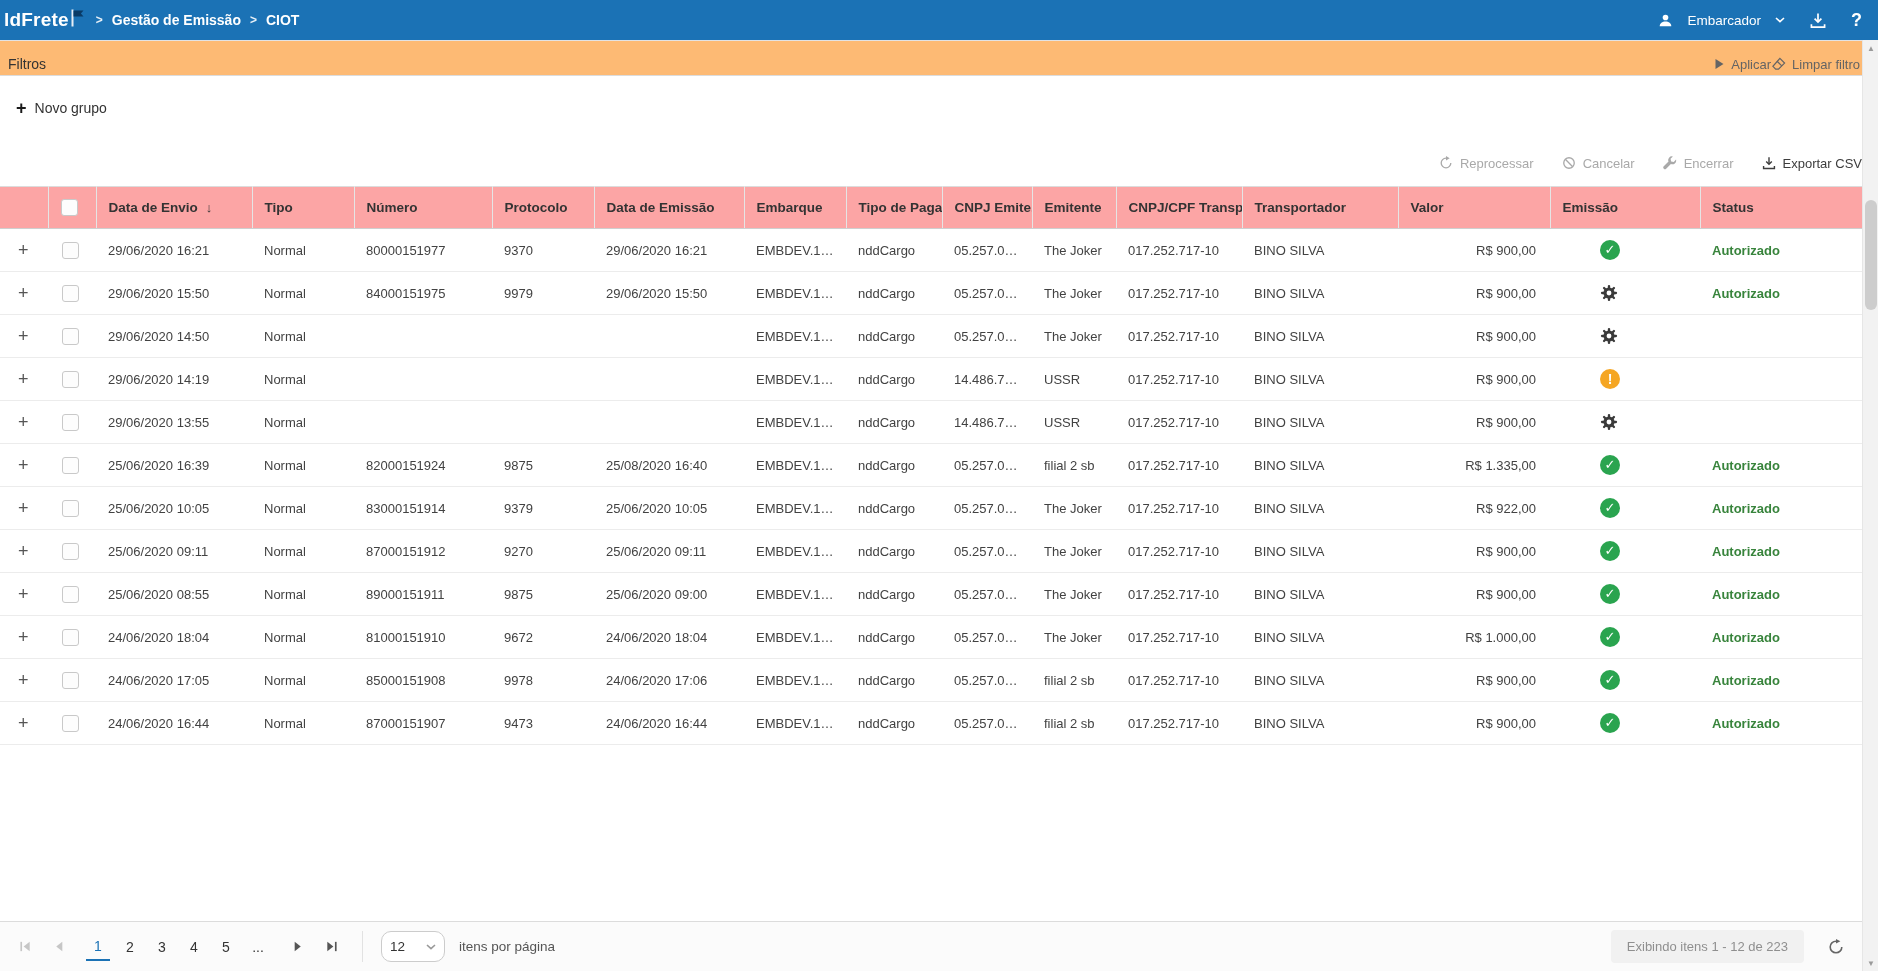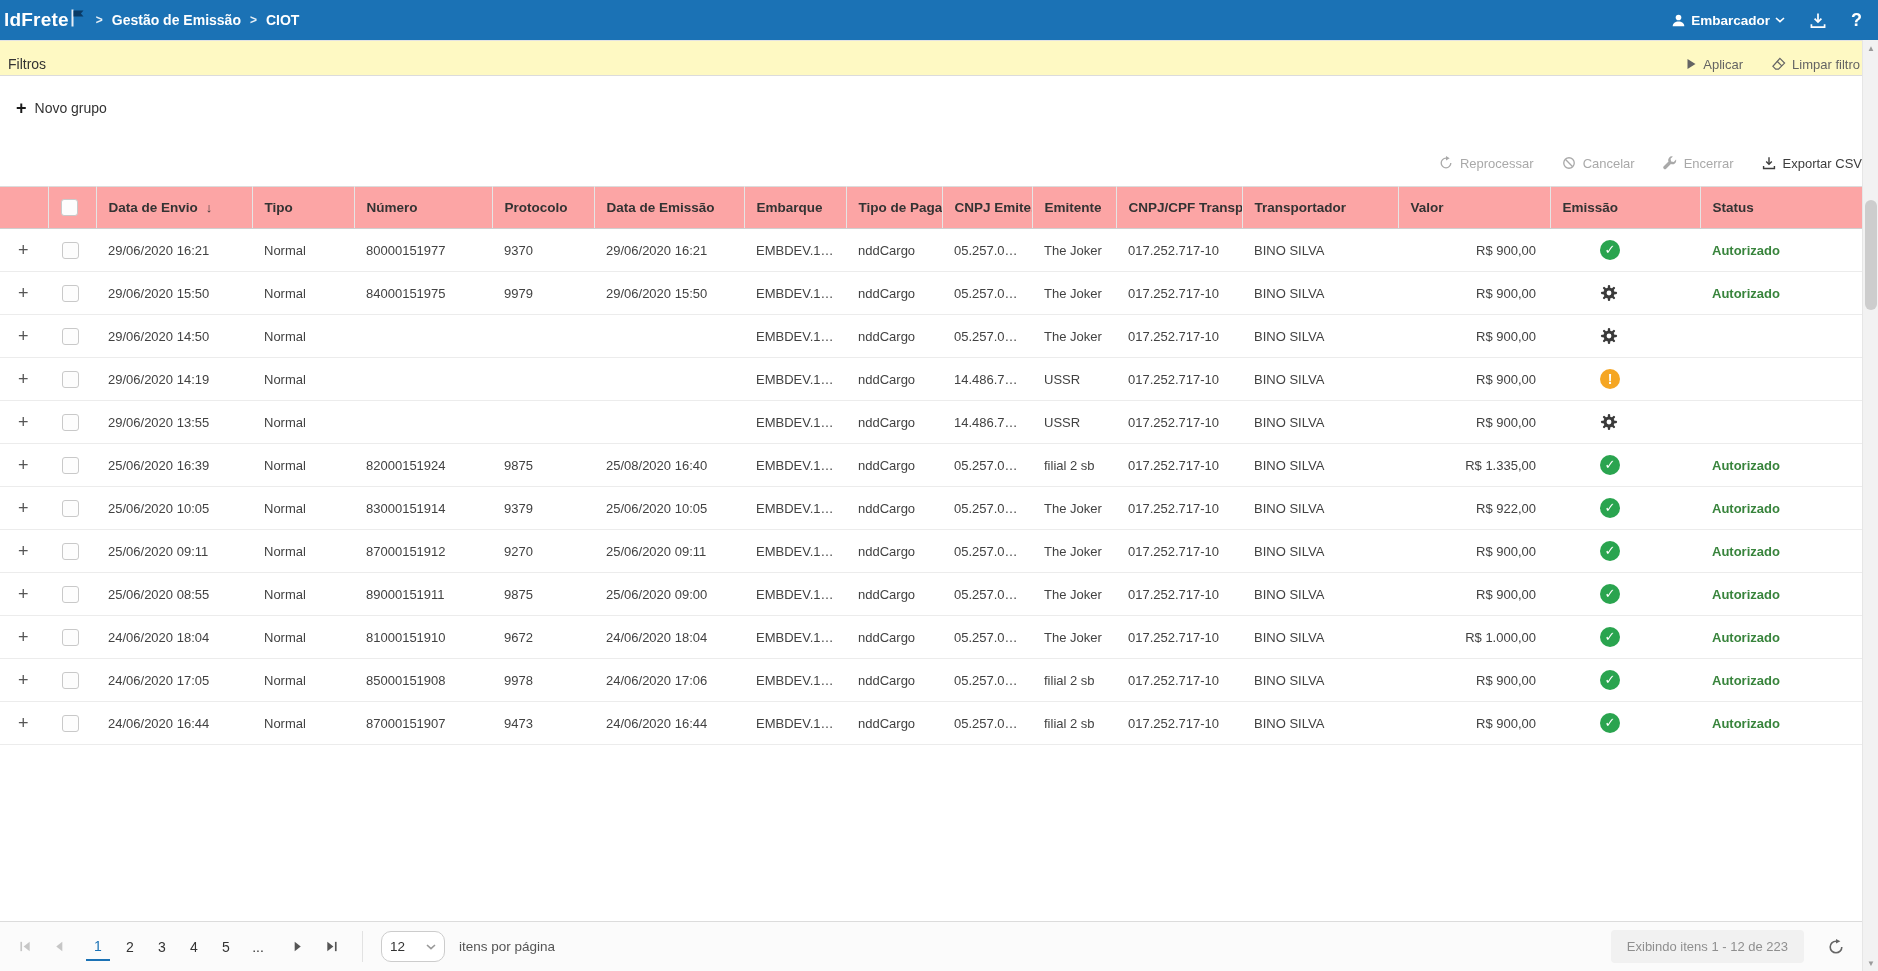--- a/index.html
+++ b/index.html
@@ -15,28 +15,28 @@
 
   
   .topbar{flex:0 0 40px;background:var(--primary-blue);display:flex;align-items:center;padding:0 16px 0 4px;color:#fff;}
   .logo{display:flex;align-items:flex-start;gap:2px;cursor:pointer;}
   .logo-text{font-size:19px;font-weight:bold;letter-spacing:.2px;line-height:22px;}
   .logo-flag{margin-top:0;}
   .crumbs{display:flex;align-items:center;gap:9px;margin-left:12px;font-size:14px;font-weight:bold;}
   .crumb{cursor:pointer;}
   .crumb-sep{font-size:12px;font-weight:bold;opacity:.9;}
   .top-right{margin-left:auto;display:flex;align-items:center;gap:24px;}
-  .user-menu{display:flex;align-items:center;gap:5px;font-size:13.5px;cursor:pointer;font-weight:bold;}
+  .user-menu{display:flex;align-items:center;gap:14px;font-size:13.5px;cursor:pointer;}
   .icon-flex{display:flex;align-items:center;}
   .help-btn{font-size:18px;font-weight:bold;cursor:pointer;line-height:1;}
 
   
-  .filters-bar{flex:0 0 36px;background:#fef9c3;border-top:1px solid #e3e3e3;border-bottom:1px solid #dcdcdc;display:flex;align-items:center;padding:12px 18px 0 8px;}
+  .filters-bar{flex:0 0 36px;background:#fdba74;border-top:1px solid #e3e3e3;border-bottom:1px solid #dcdcdc;display:flex;align-items:center;padding:12px 18px 0 8px;}
   .filters-title{font-size:14px;color:#333;}
-  .filters-actions{margin-left:auto;display:flex;gap:28px;}
+  .filters-actions{margin-left:auto;display:flex;}
   .fbtn{display:flex;align-items:center;gap:6px;font-size:13px;color:#646464;cursor:pointer;}
 
   
   .groups-section{flex:0 0 64px;display:flex;align-items:center;padding-left:16px;background:#fff;}
   .new-group{display:flex;align-items:center;gap:8px;font-size:14px;color:#333;cursor:pointer;}
   .plus-glyph{font-size:18px;font-weight:bold;color:#1a1a1a;line-height:1;}
 
   
   .actions-bar{flex:0 0 46px;display:flex;align-items:center;justify-content:flex-end;gap:28px;padding-right:16px;background:#fff;}
   .abtn{display:flex;align-items:center;gap:7px;font-size:13px;color:#3d3d3d;cursor:pointer;}

